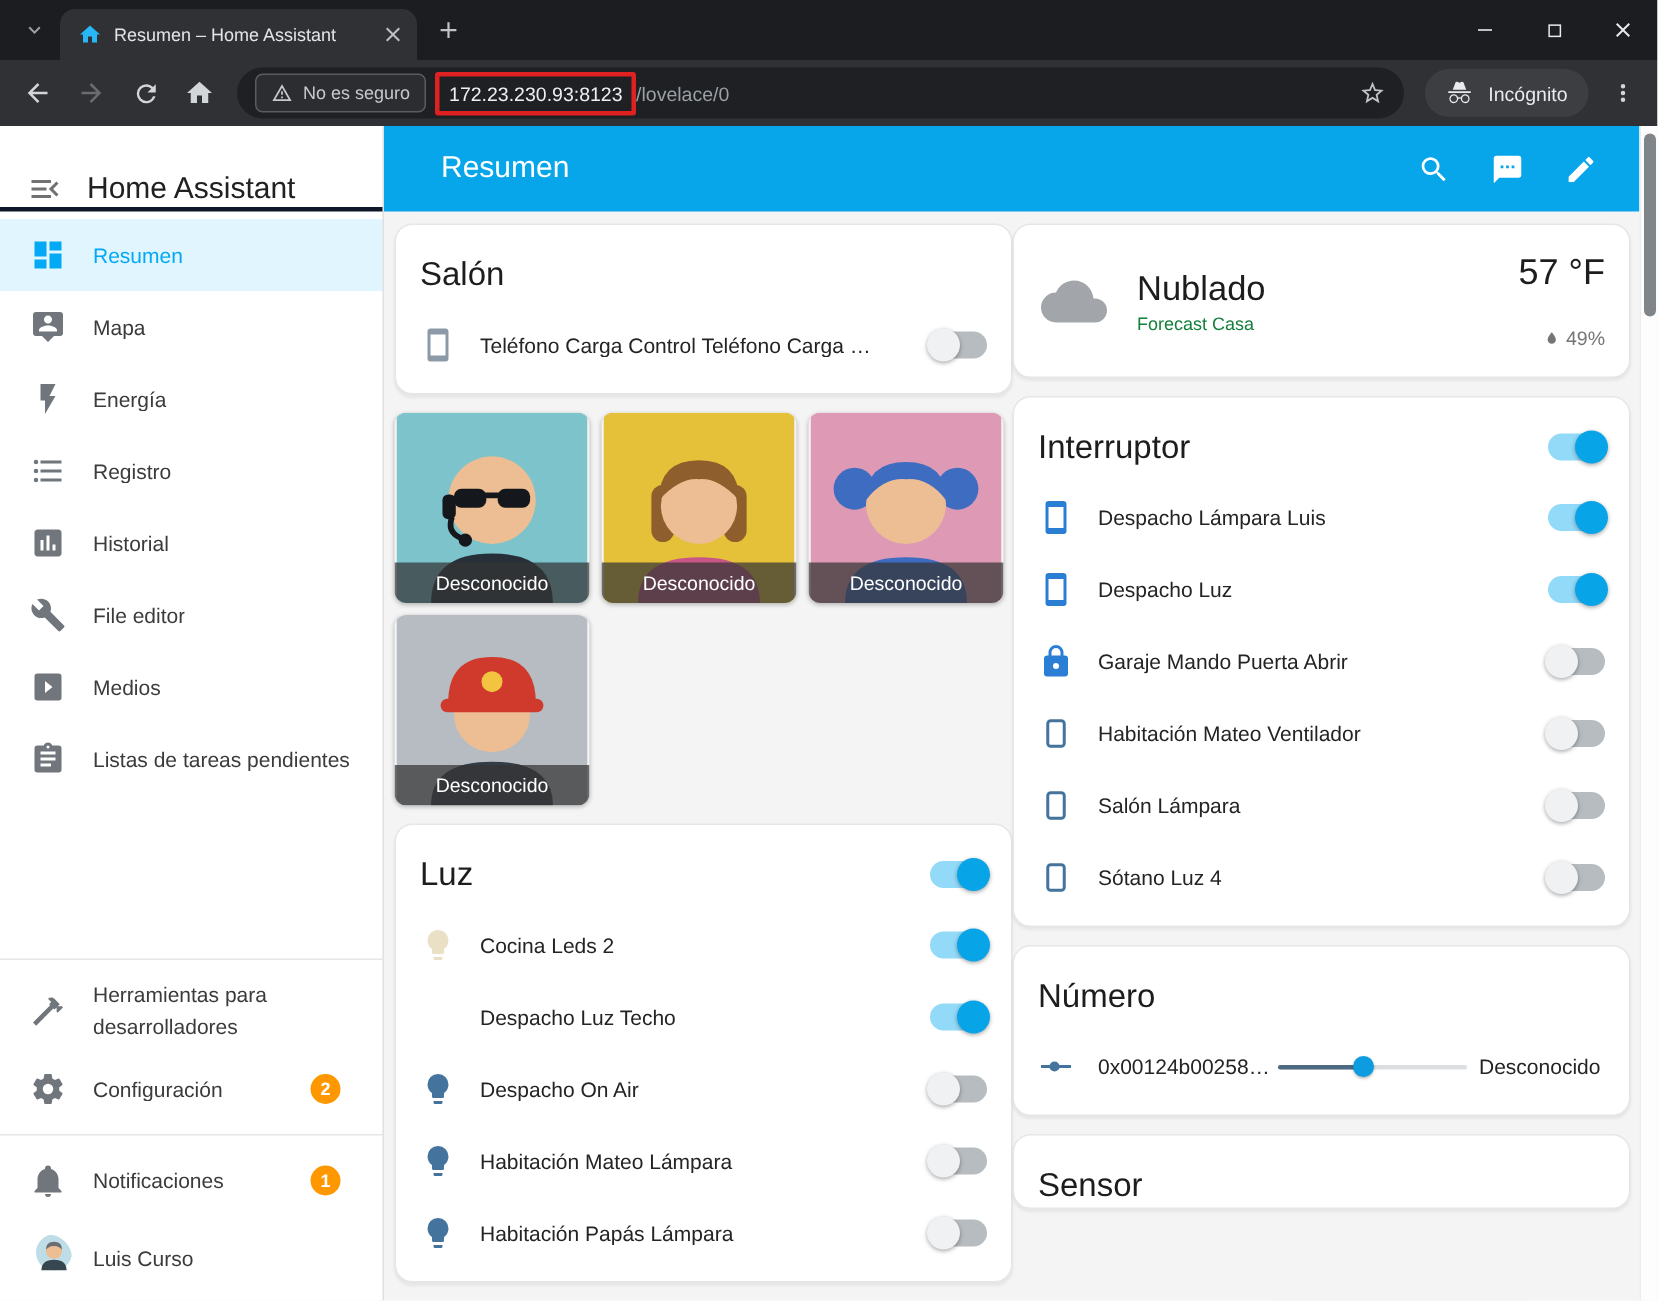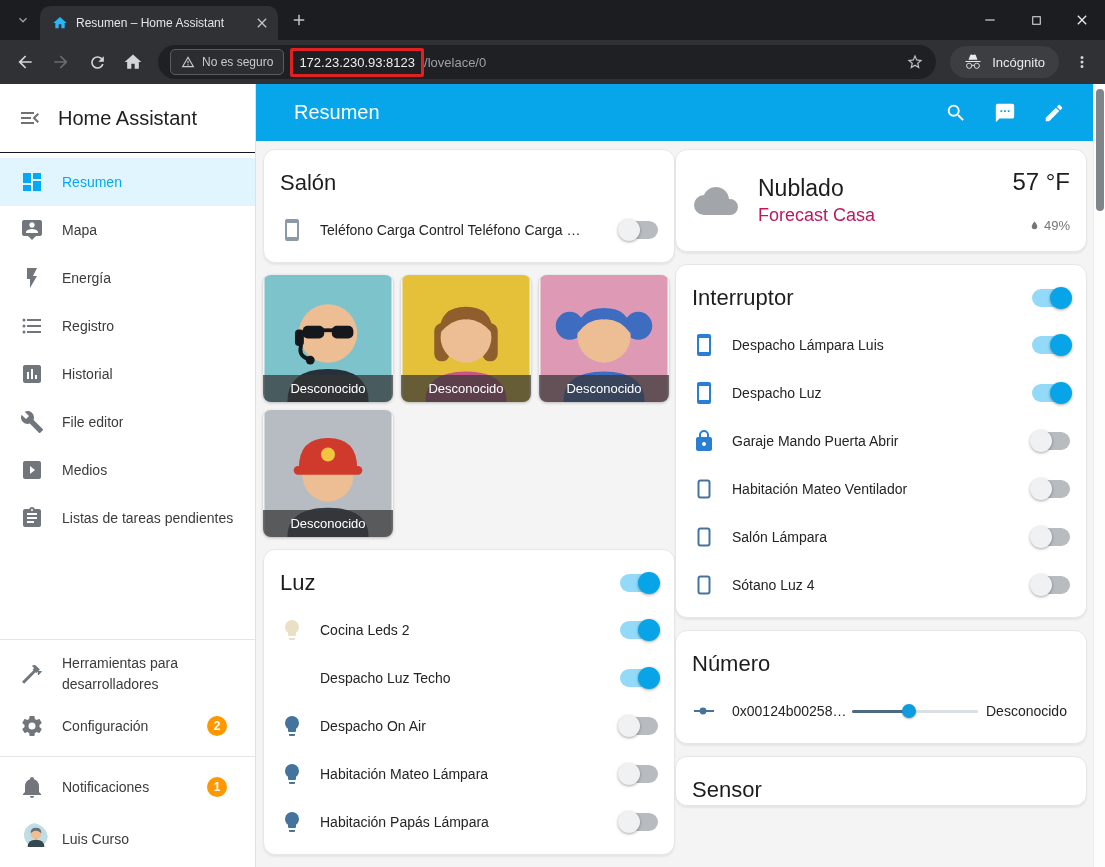--- a/index.html
+++ b/index.html
@@ -26,21 +26,21 @@
   .url-ip{font-size:13px;color:#eceef0;border:3px solid #e02121;padding:4px 6px;border-radius:2px;white-space:nowrap;flex:none}
   .url-path{font-size:13px;color:#9aa0a6;white-space:nowrap;overflow:hidden}
   .omni-star{margin-left:auto;width:18px;height:18px;color:#c0c3c6;flex:none}
   .incog{display:flex;align-items:center;gap:10px;background:#3c3e42;border-radius:16px;height:32px;padding:0 14px;color:#e8eaed;font-size:13px;margin:0 6px;flex:none}
   .incog svg{width:18px;height:18px}
   .menu-dots{width:30px;height:30px;display:flex;align-items:center;justify-content:center;color:#d3d6d9;flex:none}
 
   
   .app{position:absolute;top:84px;left:0;right:0;bottom:0;background:#f4f4f4}
   .sidebar{position:absolute;left:0;top:0;bottom:0;width:256px;background:#fff;border-right:1px solid #e0e0e0;display:flex;flex-direction:column;z-index:2}
-  .sb-header{height:69px;flex:none;display:flex;align-items:center;padding:0 12px;border-bottom:1px solid #0f172a}
+  .sb-header{height:57px;flex:none;display:flex;align-items:flex-end;padding:0 12px;border-bottom:3px solid #0f172a}
   .sb-menu{width:24px;height:24px;color:#727272;margin:0 16px 0 6px;flex:none}
   .sb-title{font-size:20px;color:#212121;font-weight:500}
   .sb-items{padding-top:5px}
   .sb-item{height:48px;display:flex;align-items:center;padding:0 12px;cursor:pointer}
   .sb-item svg{width:24px;height:24px;color:#70767c;margin:0 18px 0 8px;flex:none}
   .sb-label{font-size:14px;font-weight:500;color:#3b3b3b;white-space:nowrap;overflow:hidden}
   .sb-item.two-line{height:56px}
   .sb-item.two-line .sb-label{white-space:normal;line-height:1.5;width:152px}
   .sb-item.active{background:rgba(3,169,244,.12)}
   .sb-item.active svg,.sb-item.active .sb-label{color:#03a9f4}
@@ -77,21 +77,21 @@
   .switch.off .knob{left:-2px;background:#f0f1f2}
 
   .persons{display:flex;flex-wrap:wrap;gap:8px;margin:0 0 12px}
   .person{width:130px;height:127px;border-radius:8px;overflow:hidden;position:relative;box-shadow:0 1px 3px rgba(0,0,0,.25);cursor:pointer}
   .person svg{width:100%;height:100%;display:block}
   .person-label{position:absolute;left:0;right:0;bottom:0;height:27px;background:rgba(52,52,52,.72);color:#fff;font-size:13px;display:flex;align-items:center;justify-content:center}
 
   .weather{display:flex;align-items:center;padding:18px 16px;gap:18px;cursor:pointer}
   .w-icon{width:48px;height:48px;color:#a2a6aa;flex:none}
   .w-state{font-size:23px;color:#1d1d1d}
-  .w-name{font-size:18px;color:#be185d;margin-top:3px}
+  .w-name{font-size:12px;color:#15803d;margin-top:3px}
   .w-right{margin-left:auto;text-align:right}
   .w-temp{font-size:24px;color:#1d1d1d}
   .w-hum{font-size:13px;color:#757575;display:flex;align-items:center;justify-content:flex-end;gap:4px;margin-top:22px}
   .w-hum svg{width:11px;height:11px;color:#757575}
 
   .slider{flex:none;width:126px;height:18px;position:relative;margin:0 8px 0 6px}
   .slider .track{position:absolute;top:8px;left:0;right:0;height:3px;background:#dcdfe2;border-radius:2px}
   .slider .fill{position:absolute;top:8px;left:0;height:3px;background:#4d6a80;border-radius:2px}
   .slider .sthumb{position:absolute;top:2px;margin-left:-7px;width:14px;height:14px;border-radius:50%;background:#0d9ce0;box-shadow:0 1px 2px rgba(0,0,0,.3)}
   .n-name{flex:none;width:114px;font-size:14px;color:#242424;white-space:nowrap;overflow:hidden}

